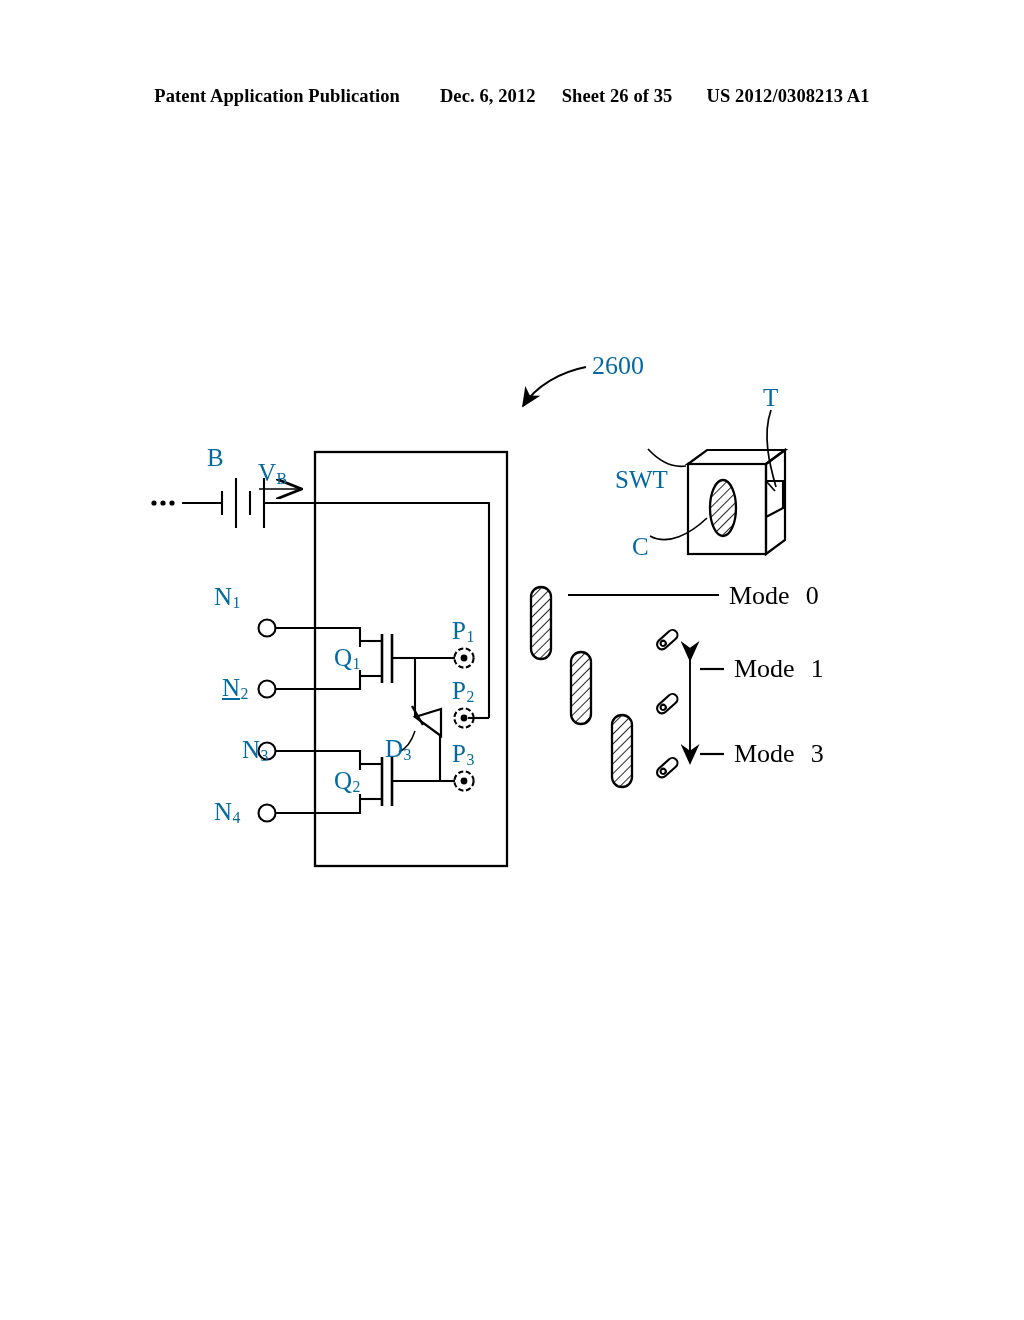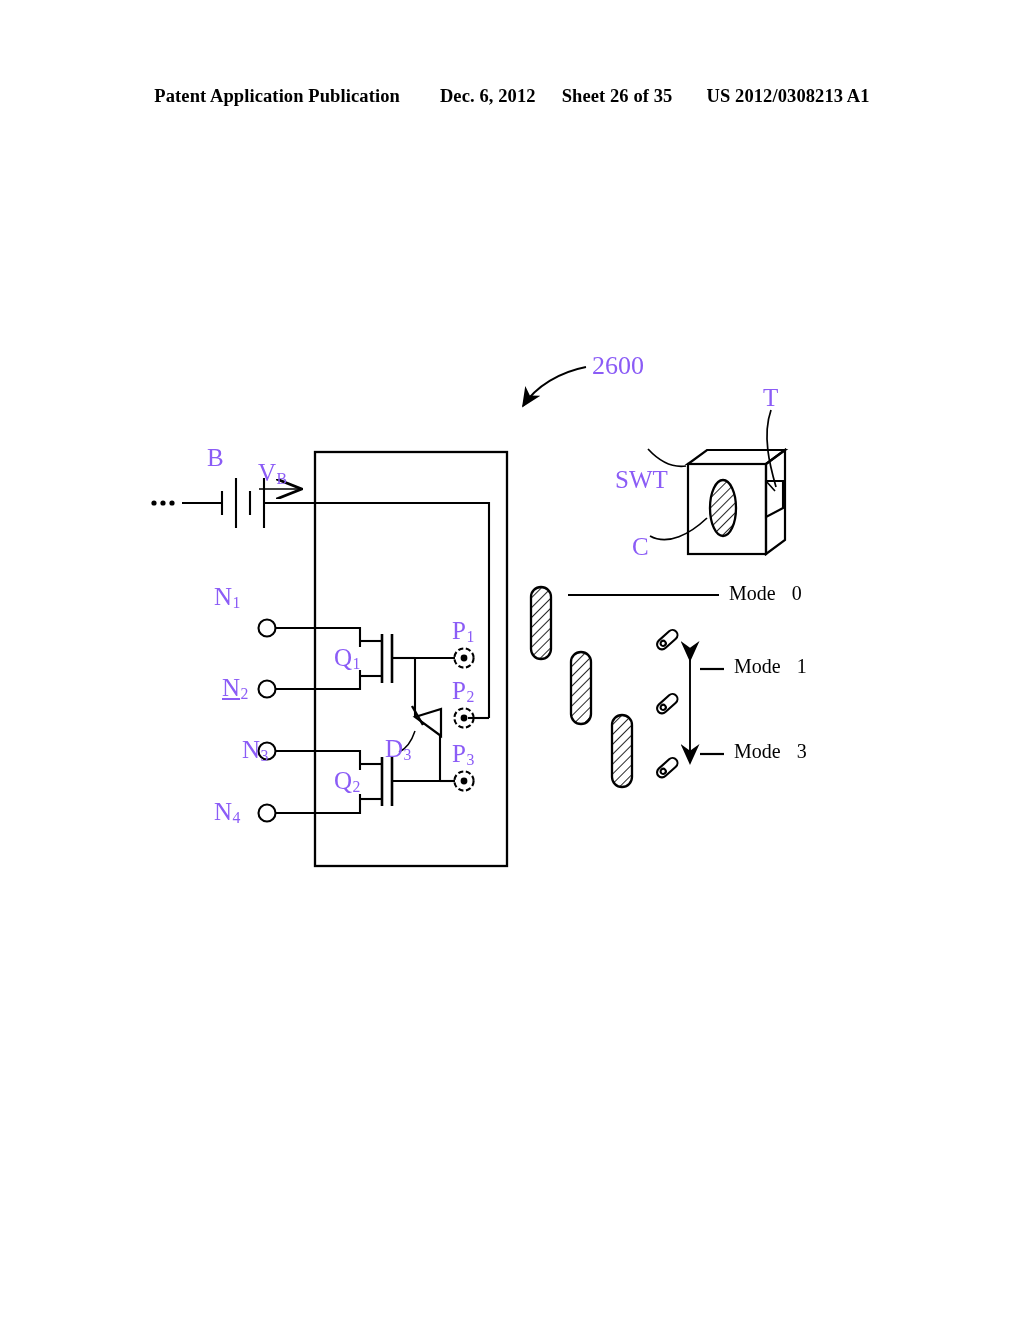--- a/index.html
+++ b/index.html
@@ -44,31 +44,31 @@
     height: 1320px;
   }
 
   
   .lbl {
     position: absolute;
     font-family: "Liberation Serif", "DejaVu Serif", serif;
     font-size: 25px;
     line-height: 1;
     white-space: nowrap;
-    color: #8b5cf6;
+    color: #0369a1;
   }
   .lbl sub {
     font-size: 0.63em;
     vertical-align: -0.18em;
     margin-left: 0.5px;
   }
   .mode-lbl {
     position: absolute;
     font-family: "Liberation Serif", "DejaVu Serif", serif;
-    font-size: 20px;
+    font-size: 26px;
     line-height: 1;
     white-space: nowrap;
   }
   .mode-lbl .num { margin-left: 16px; }
 
   #fig-caption {
     position: absolute;
     left: 0;
     top: 982px;
     width: 1024px;

